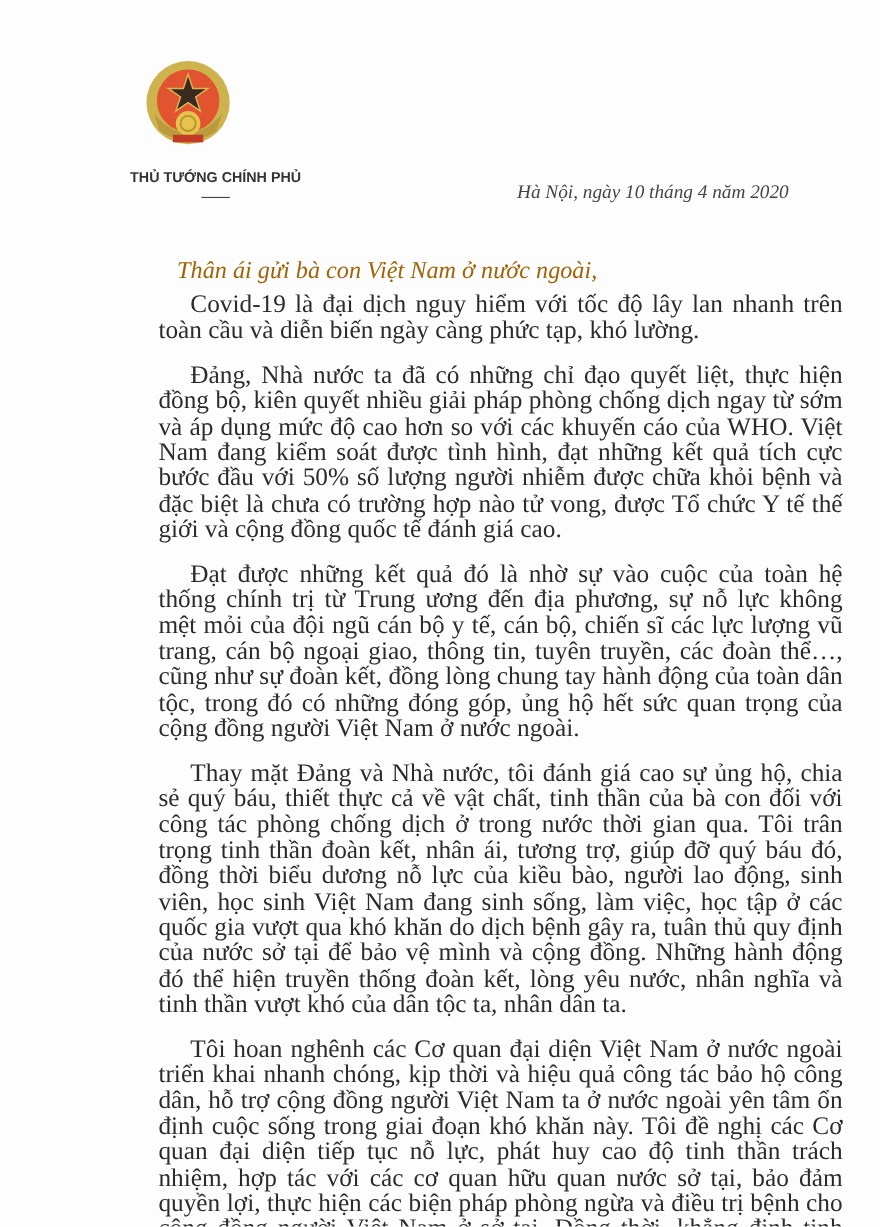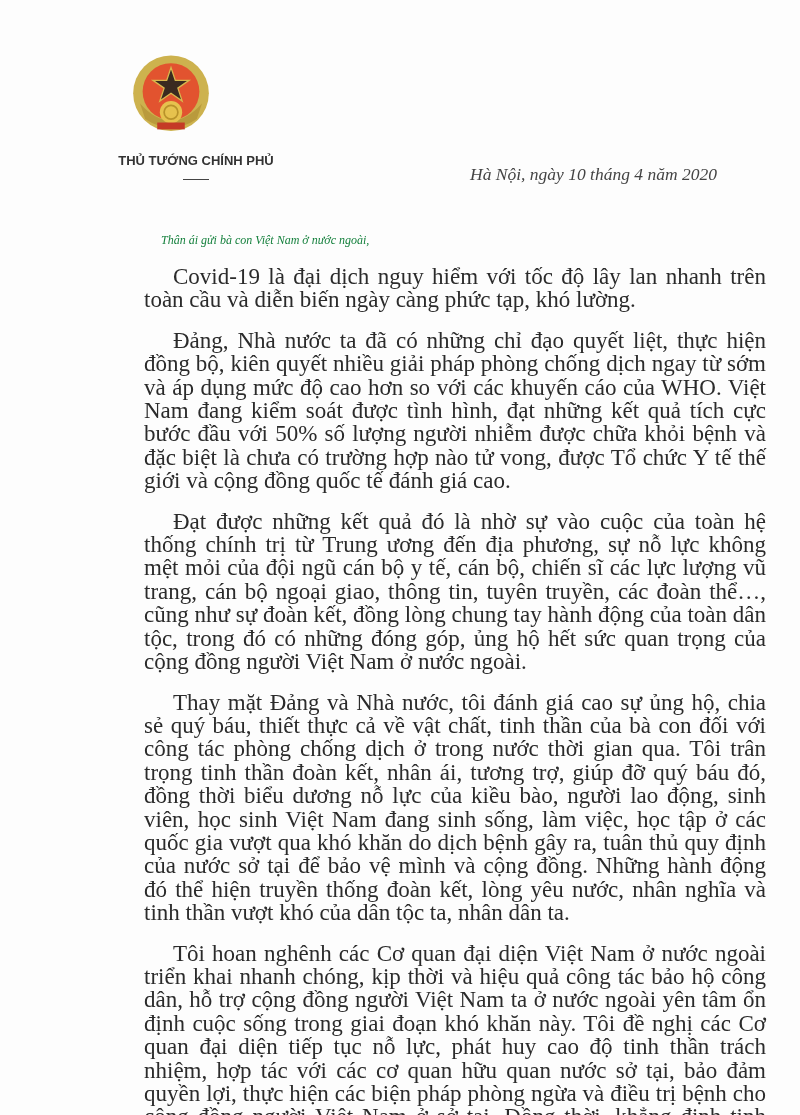--- a/index.html
+++ b/index.html
@@ -14,21 +14,21 @@
       position: absolute; left: 76px; top: 152px; width: 240px; text-align: center;
       font-family: "Liberation Sans", "DejaVu Sans", sans-serif; font-weight: bold;
       font-size: 13px; line-height: 17px; color: #333;
     }
     .header-left .rule { width: 26px; height: 1px; background: #444; margin: 10px auto 0; }
     .dateline {
       position: absolute; left: 470px; top: 164px; width: 280px; text-align: left;
       font-style: italic; font-size: 17.5px; color: #444;
     }
     .salutation {
-      position: absolute; left: 161px; top: 233px; font-style: italic; font-size: 12px; color: #15803d;
+      position: absolute; left: 161px; top: 233px; font-style: italic; font-size: 22px; color: #a16207;
     }
     .body-text {
       position: absolute; left: 144px; top: 265px; width: 622px;
       font-size: 23px; line-height: 23.4px; text-align: justify; color: #2b2b2b;
     }
     .body-text p { margin: 0 0 17px 0; text-indent: 29px; }
   </style>
 </head>
 <body>
 

